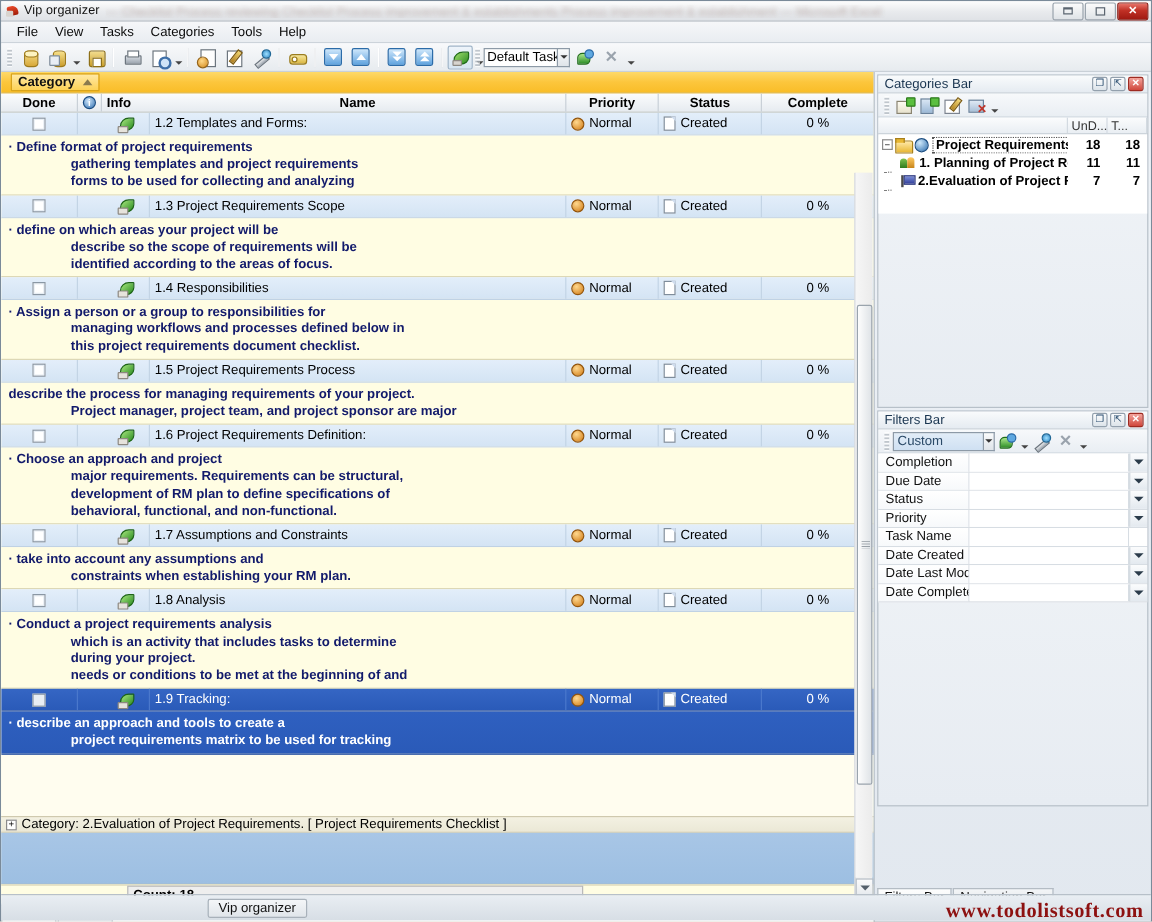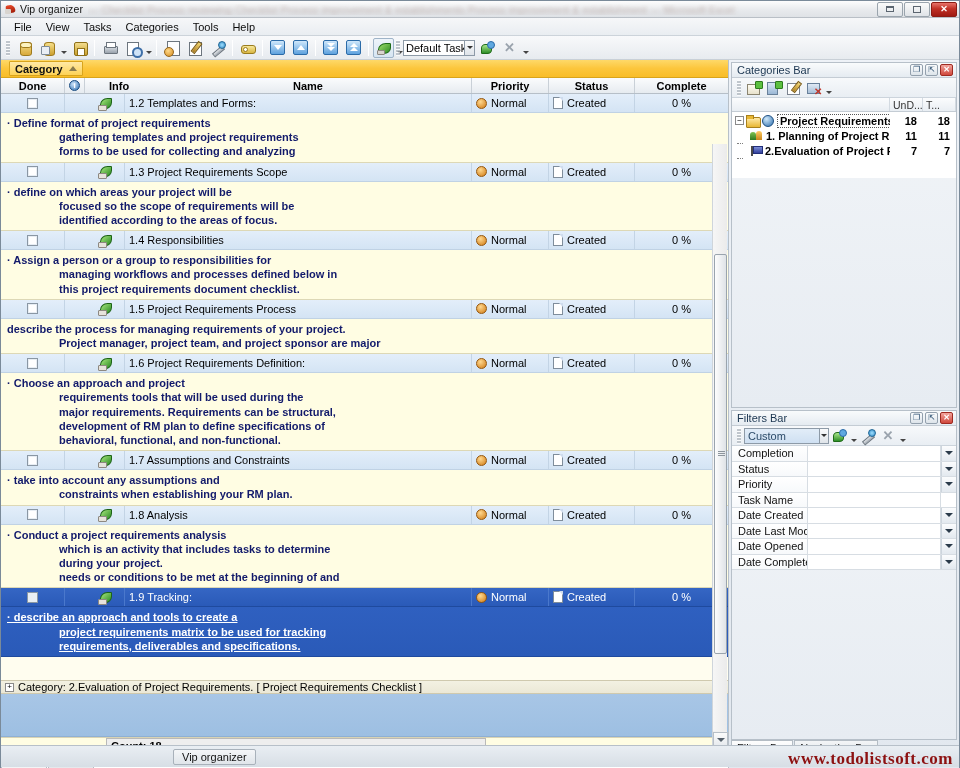--- a/index.html
+++ b/index.html
@@ -234,21 +234,21 @@
     background:radial-gradient(circle at 38% 32%,#ffd88e,#d07a14); border:1px solid #95560c; margin-right:4px;}
   .st-ico { width:10px;height:12px; flex:none; background:#fff; border:1px solid #7f8d9b;
     position:relative; margin-right:4px;}
   .st-ico::after{content:"";position:absolute;right:-1px;top:-1px;border-left:4px solid transparent;
     border-top:4px solid #cfdced;}
   .note {
     background: #fffde3; border-bottom: 1px solid #ddd8b6;
     color: #121a6b; font-weight: bold; font-size: 11px;
     padding: 3px 0 3px 2px; line-height: 14.2px;
   }
-  .note.sel { background: linear-gradient(#2f60c0,#2a5ab8); color:#fff; border-bottom-color:#1f4a9e;text-decoration:underline;}
+  .note.sel { background: linear-gradient(#2f60c0,#2a5ab8); color:#fff; border-bottom-color:#1f4a9e;}
   .note .ln { display:block; padding-left: 56px; }
   .note .ln:first-child { padding-left: 0; }
 
   
   .cat-footer {
     display:flex; align-items:center; height:14px; font-size:11px; color:#000;
     background: linear-gradient(#f3f1e2,#ebe8d6); border-top:1px solid #cfc9ae;
     border-bottom:1px solid #cfc9ae; padding-left:4px;
   }
   .expander { width:9px;height:9px;border:1px solid #8a8a8a;background:#fff;
@@ -509,21 +509,21 @@
           <span>Category</span>
           <span class="tri"></span>
         </span>
       </div>
 
       <div class="grid-head">
         <span class="gh" style="width:64px;">Done</span>
         <span class="gh" style="width:20px;">
             <span class="info-ico">i</span>
           </span>
-        <span class="gh" style="width:40px;justify-content:flex-start;padding-left:4px;border-right:none;margin-left:20px;">Info</span>
+        <span class="gh" style="width:40px;justify-content:flex-start;padding-left:4px;border-right:none;">Info</span>
         <span class="gh" style="flex:1;">Name</span>
         <span class="gh" style="width:77px;">Priority</span>
         <span class="gh" style="width:86px;">Status</span>
         <span class="gh" style="width:93px;border-right:none;">Complete</span>
       </div>
 
       <div class="rows" id="rows">
           <div class="trow">
             <span class="tc" style="width:64px;justify-content:center;">
               <span class="chk"></span>
@@ -566,21 +566,21 @@
             <span class="tc" style="width:86px;">
               <span class="st-ico"></span>
               <span class="st-txt">Created</span>
             </span>
             <span class="tc" style="width:93px;justify-content:center;border-right:none;">
               <span class="cp-txt">0 %</span>
             </span>
           </div>
           <div class="note">
             <span class="ln" style="padding-left: 4px;">·          define on which areas your project will be</span>
-            <span class="ln">focused so the scope of requirements will be</span>
+            <span class="ln">describe so the scope of requirements will be</span>
             <span class="ln">identified according to the areas of focus.</span>
           </div>
           <div class="trow">
             <span class="tc" style="width:64px;justify-content:center;">
               <span class="chk"></span>
             </span>
             <span class="tc" style="width:20px;border-right:none;"></span>
             <span class="tc" style="width:40px;justify-content:center;">
               <span class="leaf"></span>
             </span>
@@ -643,21 +643,20 @@
             <span class="tc" style="width:86px;">
               <span class="st-ico"></span>
               <span class="st-txt">Created</span>
             </span>
             <span class="tc" style="width:93px;justify-content:center;border-right:none;">
               <span class="cp-txt">0 %</span>
             </span>
           </div>
           <div class="note">
             <span class="ln" style="padding-left: 4px;">·          Choose an approach and project</span>
-            <span class="ln">requirements tools that will be used during the</span>
             <span class="ln">major requirements. Requirements can be structural,</span>
             <span class="ln">development of RM plan to define specifications of</span>
             <span class="ln">behavioral, functional, and non-functional.</span>
           </div>
           <div class="trow">
             <span class="tc" style="width:64px;justify-content:center;">
               <span class="chk"></span>
             </span>
             <span class="tc" style="width:20px;border-right:none;"></span>
             <span class="tc" style="width:40px;justify-content:center;">
@@ -724,21 +723,20 @@
               <span class="st-ico"></span>
               <span class="st-txt">Created</span>
             </span>
             <span class="tc" style="width:93px;justify-content:center;border-right:none;">
               <span class="cp-txt">0 %</span>
             </span>
           </div>
           <div class="note sel">
             <span class="ln" style="padding-left: 4px;">·          describe an approach and tools to create a</span>
             <span class="ln">project requirements matrix to be used for tracking</span>
-            <span class="ln">requirements, deliverables and specifications.</span>
           </div>
         </div>
 
       <div class="cat-footer">
         <span class="expander">+</span>
         <span>Category: 2.Evaluation of Project Requirements.     [ Project Requirements Checklist ]</span>
       </div>
       <div class="blue-fill"></div>
       <div class="count-row">
         <span class="count-cell">Count: 18</span>
@@ -753,21 +751,21 @@
       </div>
 
       <div class="note-tabs">
         <span class="ntab active">Note</span>
         <span class="ntab">S...</span>
       </div>
     </div>
 
     <div class="right-pane">
 
-      <div class="panel" style="height:346px;">
+      <div class="panel" style="height:278px;">
         <div class="panel-head">
           <span class="ttl">Categories Bar</span>
           <span class="pbtn">❐</span>
           <span class="pbtn">⇱</span>
           <span class="pbtn red">✕</span>
         </div>
         <div class="ptoolbar">
           <span class="grip"></span>
           <span class="ptbtn">
               <span class="pg pg-newcat"></span>
@@ -855,20 +853,27 @@
         </div>
         <div class="f-grid" id="f-grid">
             <div class="f-row">
               <span class="f-lbl">Completion</span>
               <span class="f-val"></span>
               <span class="f-dd">
                 <i></i>
               </span>
             </div>
             <div class="f-row">
+              <span class="f-lbl">Due Date</span>
+              <span class="f-val"></span>
+              <span class="f-dd">
+                <i></i>
+              </span>
+            </div>
+            <div class="f-row">
               <span class="f-lbl">Status</span>
               <span class="f-val"></span>
               <span class="f-dd">
                 <i></i>
               </span>
             </div>
             <div class="f-row">
               <span class="f-lbl">Priority</span>
               <span class="f-val"></span>
               <span class="f-dd">
@@ -888,27 +893,20 @@
               </span>
             </div>
             <div class="f-row">
               <span class="f-lbl">Date Last Modifi</span>
               <span class="f-val"></span>
               <span class="f-dd">
                 <i></i>
               </span>
             </div>
             <div class="f-row">
-              <span class="f-lbl">Date Opened</span>
-              <span class="f-val"></span>
-              <span class="f-dd">
-                <i></i>
-              </span>
-            </div>
-            <div class="f-row">
               <span class="f-lbl">Date Completed</span>
               <span class="f-val"></span>
               <span class="f-dd">
                 <i></i>
               </span>
             </div>
           </div>
       </div>
 
       <div class="fb-tabs">

